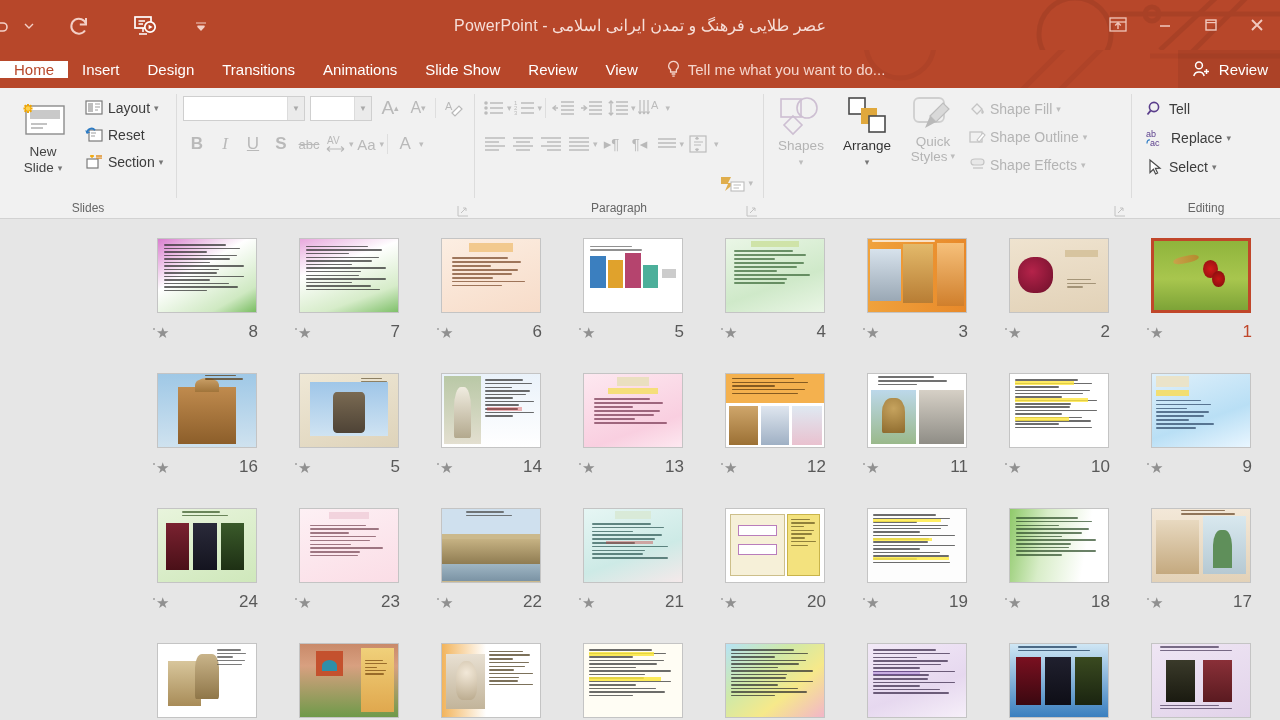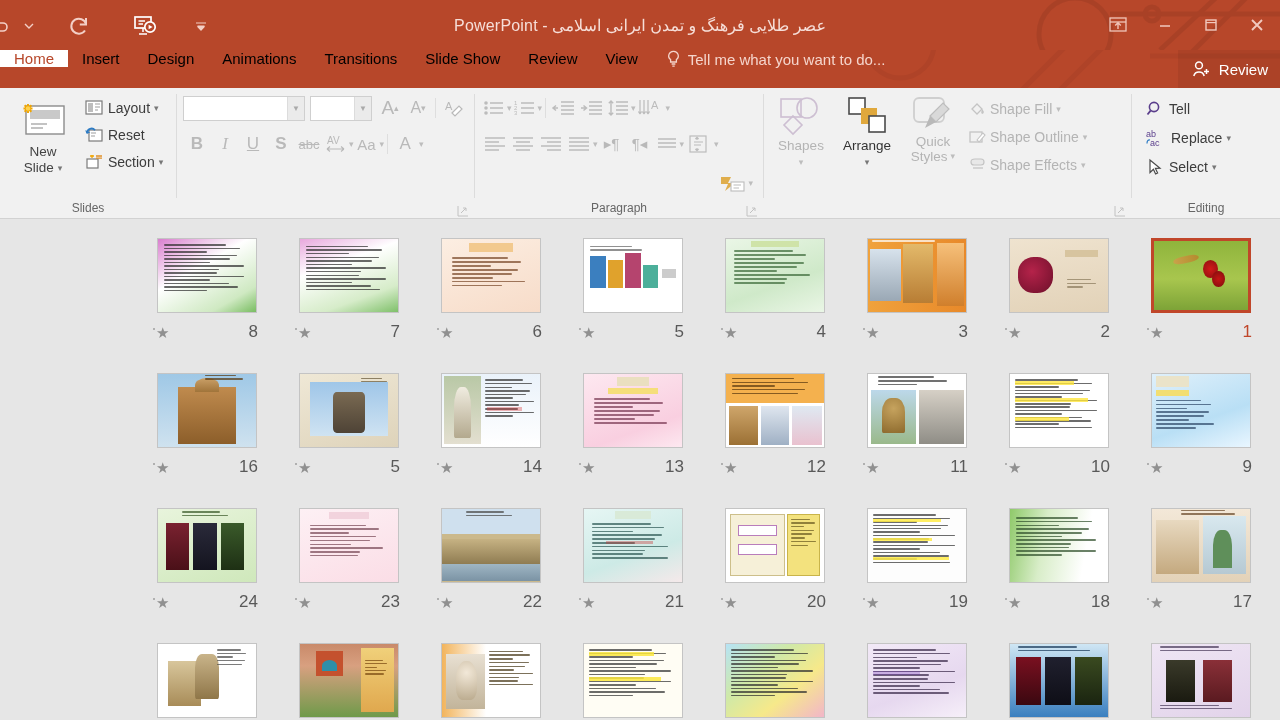--- a/index.html
+++ b/index.html
@@ -36,26 +36,26 @@
   .win-btn {
     width: 46px; height: 50px; display: flex; align-items: center; justify-content: center;
     color: #f1c9bf;
   }
   .win-btn.close { width: 46px; }
   .ribbon-display { width: 48px; height: 50px; display: flex; align-items: center; justify-content: center; color: #f0c6ba; }
 
   
   .tabstrip {
     position: relative; height: 38px; background: #b7472a;
-    display: flex; align-items: flex-start; overflow: hidden;
+    display: flex; align-items: center; overflow: hidden;
   }
   .tabstrip-deco { position: absolute; right: 0; top: 0; width: 560px; height: 38px; opacity: .28; pointer-events: none; }
   .tab {
     display: flex; align-items: center; padding: 0 14px;
-    font-size: 15px; color: #000000; position: relative; z-index: 2;
+    font-size: 15px; color: #ffffff; position: relative; z-index: 2;
     white-space: nowrap;
   }
   .tab.active { background: #ffffff; color: #b7472a; }
   .tellme {
     display: flex; align-items: center; gap: 7px; padding: 0 10px 0 14px;
     color: #f5d5cc; font-size: 15px; position: relative; z-index: 2; white-space: nowrap;
   }
   .share-btn {
     position: absolute; right: 0; top: 0; height: 38px; display: flex; align-items: center;
     gap: 8px; padding: 0 12px 0 14px; color: #ffffff; font-size: 15px; z-index: 3;
@@ -228,22 +228,22 @@
     <g fill="none" stroke="#9b3a23" stroke-width="5">
       <circle cx="180" cy="-6" r="34"></circle>
       <path d="M300 42 L352 -10"></path>
       <path d="M334 46 L388 -8"></path>
       <path d="M430 6 L560 6"></path>
     </g>
   </svg>
   <div class="tab active">Home</div>
   <div class="tab">Insert</div>
   <div class="tab">Design</div>
+  <div class="tab">Transitions</div>
   <div class="tab">Animations</div>
-  <div class="tab">Transitions</div>
   <div class="tab">Slide Show</div>
   <div class="tab">Review</div>
   <div class="tab">View</div>
   <div class="tellme">
     <span style="display:flex;">
       <svg width="15" height="18" viewBox="0 0 15 18">
           <path d="M7.5 1.3 A4.6 4.6 0 0 0 4.6 9.6 V12 h5.8 V9.6 A4.6 4.6 0 0 0 7.5 1.3 Z" fill="none" stroke="currentColor" stroke-width="1.3"></path>
           <path d="M5.6 14 H9.4 M6.3 16.2 H8.7" stroke="currentColor" stroke-width="1.3"></path>
         </svg>
     </span>

